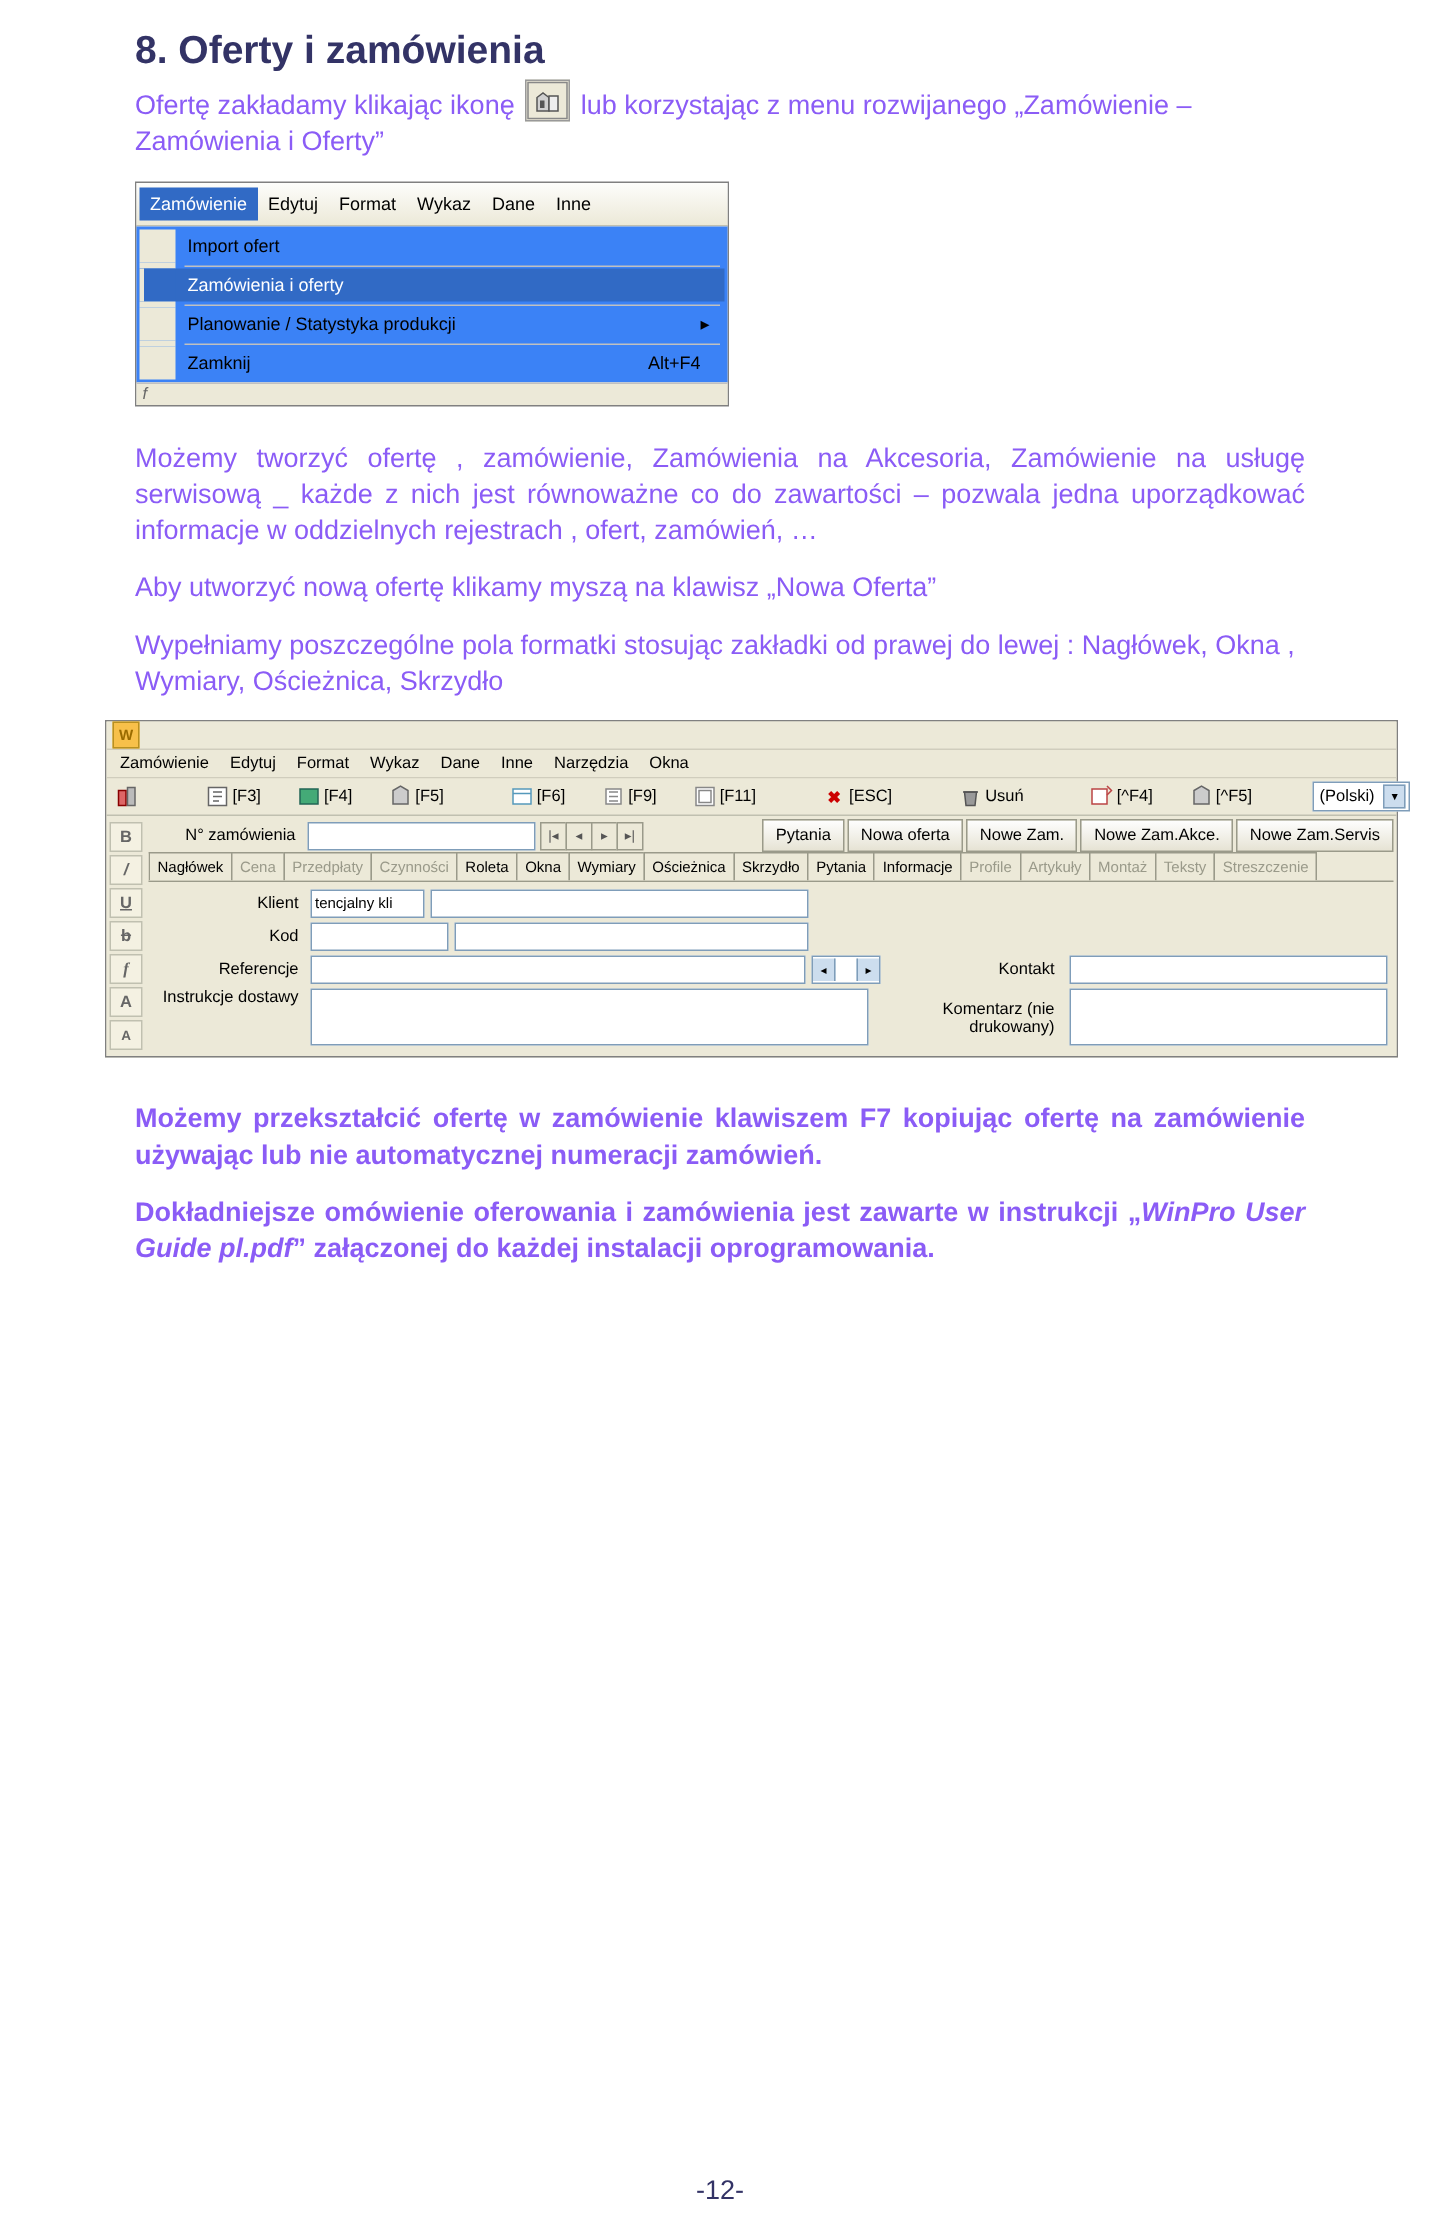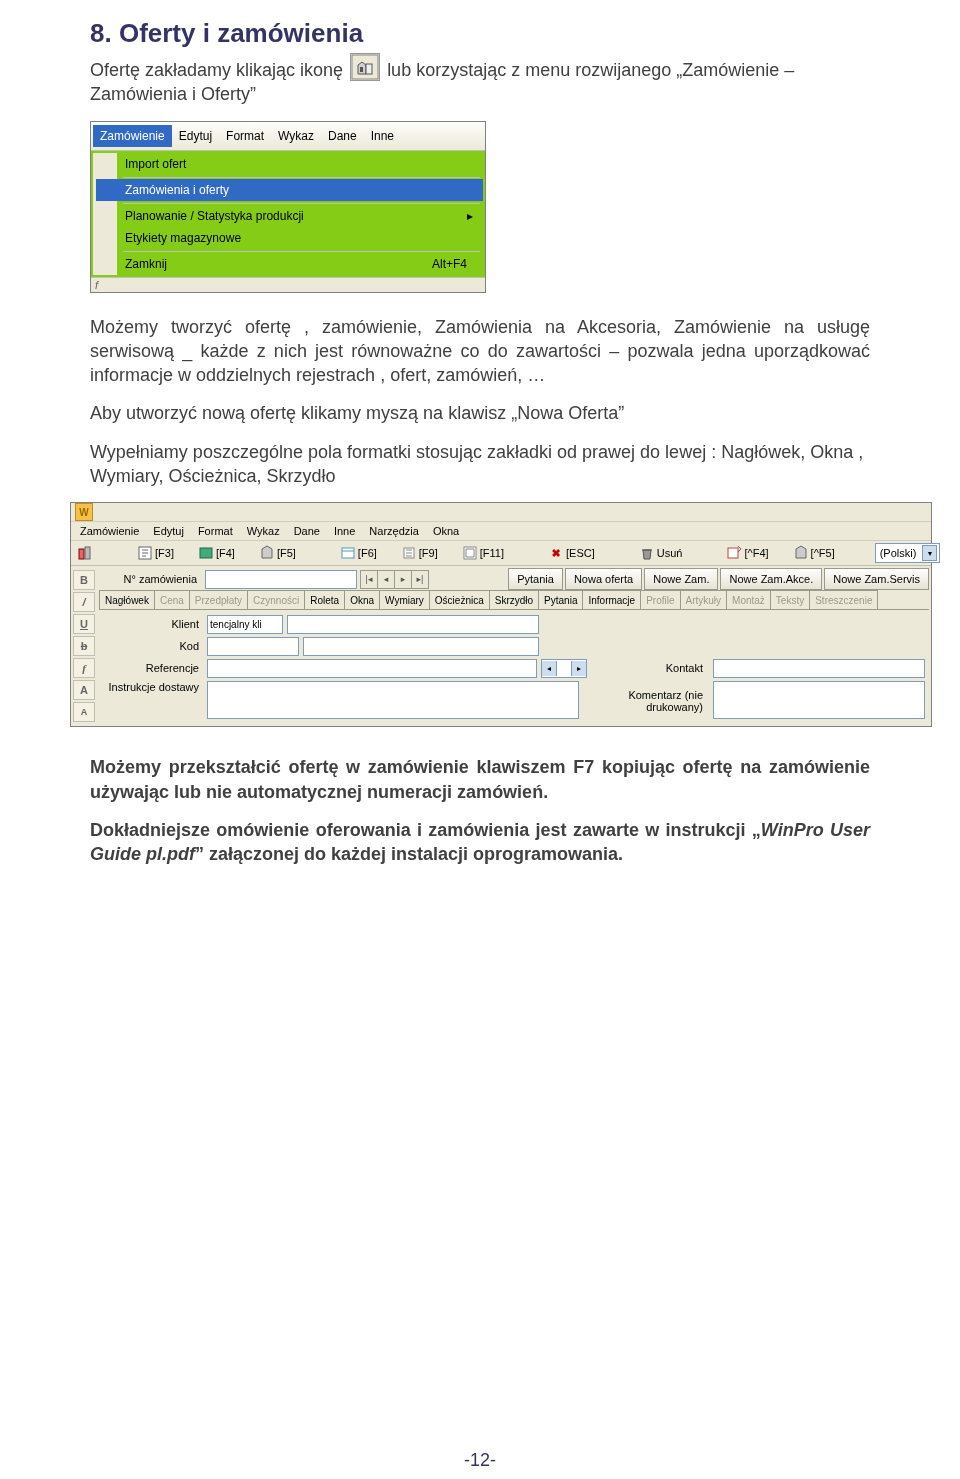--- a/index.html
+++ b/index.html
@@ -18,21 +18,21 @@
     border-radius: 32px;
   }
   h2.sec-title {
     font-size: 26px;
     font-weight: bold;
     color: #333366;
     margin: 0 0 4px 0;
   }
   .para {
     font-size: 18px;
-    color: #404040;
+    color: #8b5cf6;
     line-height: 1.35;
     margin: 0 0 14px 0;
   }
   .para.bold { font-weight: bold; }
   .para.justify { text-align: justify; }
   .icon-inline {
     display: inline-block;
     vertical-align: -5px;
     width: 28px;
     height: 26px;
@@ -61,21 +61,21 @@
   .menubar .mi {
     padding: 2px 7px;
     height: 18px;
     line-height: 18px;
   }
   .menubar .mi.active {
     background: #316ac5;
     color: #fff;
   }
   .dropdown {
-    background: #84cc16;
+    background: #3b82f6;
     padding: 2px;
   }
   .drop-item {
     display: flex;
     align-items: center;
     height: 22px;
     padding: 0 6px 0 0;
   }
   .drop-item .icon-col {
     width: 24px;
@@ -417,24 +417,20 @@
       <span class="lbl">Zamówienia i oferty</span>
     </div>
     <div class="drop-sep">
           <span class="icon-col"></span>
           <span class="line"></span>
         </div>
     <div class="drop-item">
       <span class="icon-col"></span>
       <span class="lbl">Planowanie / Statystyka produkcji</span>
       <span class="arrow-col">▸</span>
-    </div>
-    <div class="drop-item">
-      <span class="icon-col"></span>
-      <span class="lbl">Etykiety magazynowe</span>
     </div>
     <div class="drop-sep">
           <span class="icon-col"></span>
           <span class="line"></span>
         </div>
     <div class="drop-item">
       <span class="icon-col"></span>
       <span class="lbl">Zamknij</span>
       <span class="shortcut">Alt+F4</span>
     </div>

